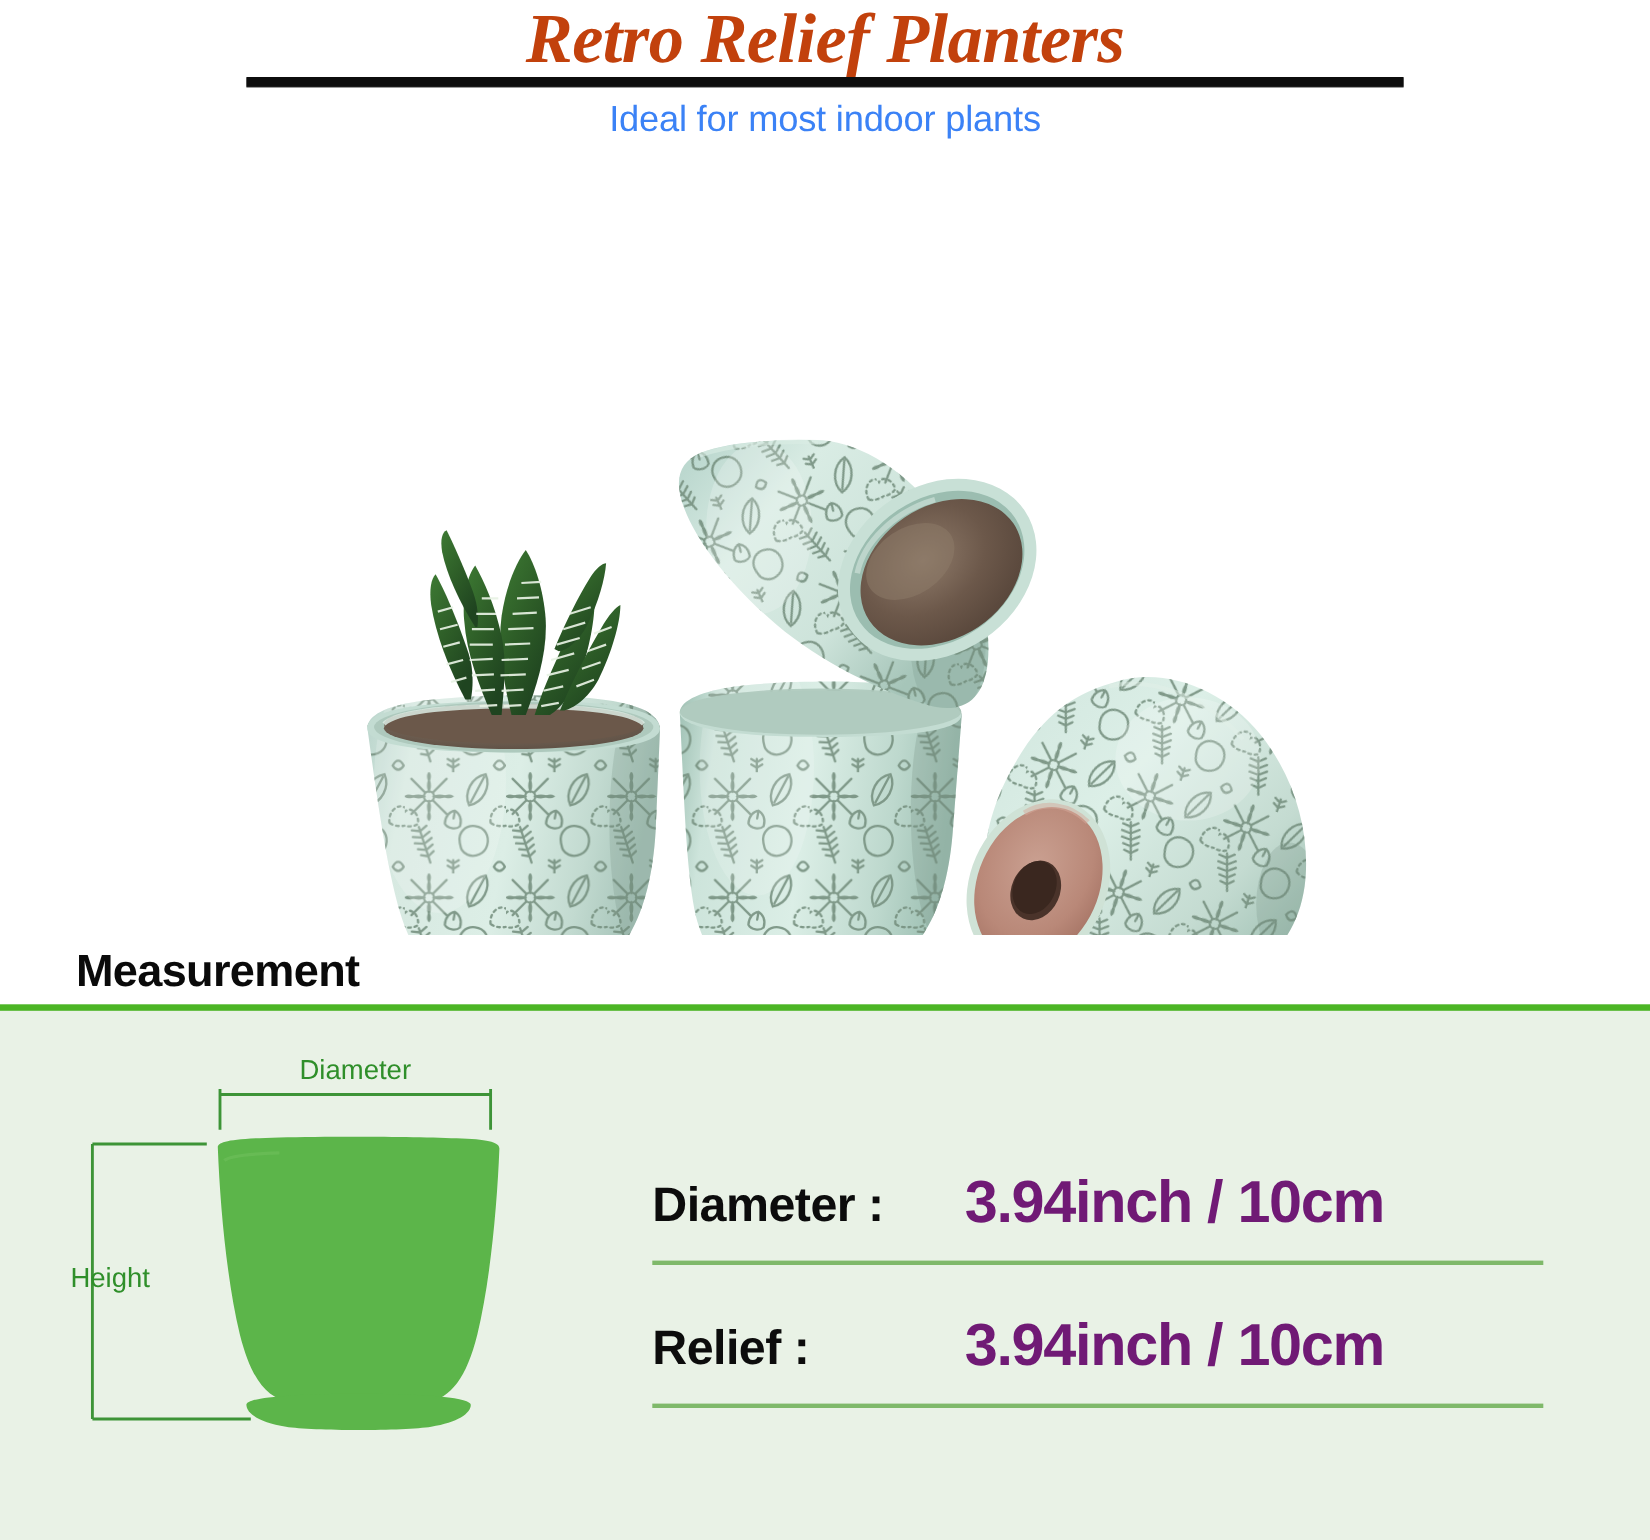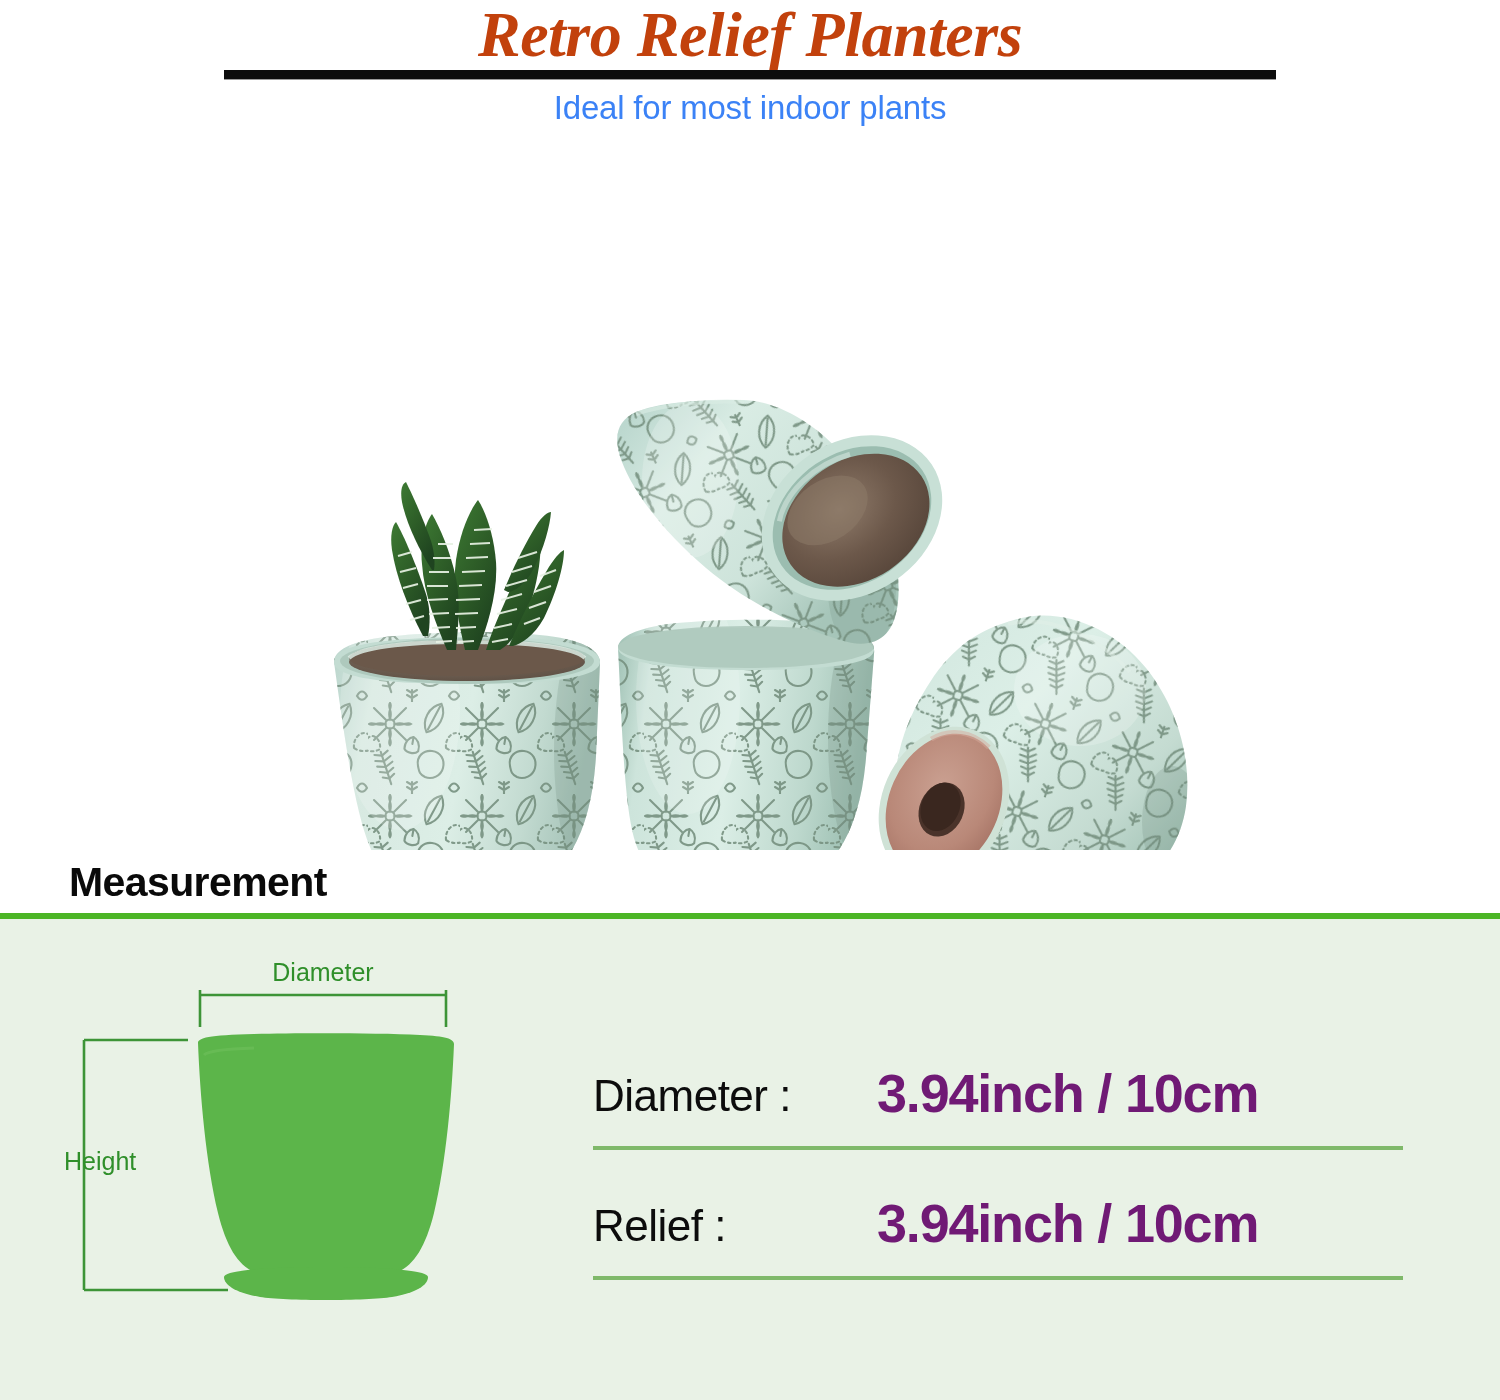--- a/index.html
+++ b/index.html
@@ -120,21 +120,21 @@
     height: 92px;
   }
   #spec-row-0 { top: 1062px; }
   #spec-row-1 { top: 1192px; }
   .spec-label {
     position: absolute;
     left: 0;
     top: 6px;
     font-family: "Liberation Sans", sans-serif;
     font-size: 44px;
-    font-weight: 400;
+    font-weight: 700;
     color: #0c0c0c;
     letter-spacing: -0.5px;
     line-height: 56px;
     white-space: nowrap;
   }
   .spec-value {
     position: absolute;
     left: 284px;
     top: 0px;
     font-family: "Liberation Sans", sans-serif;

